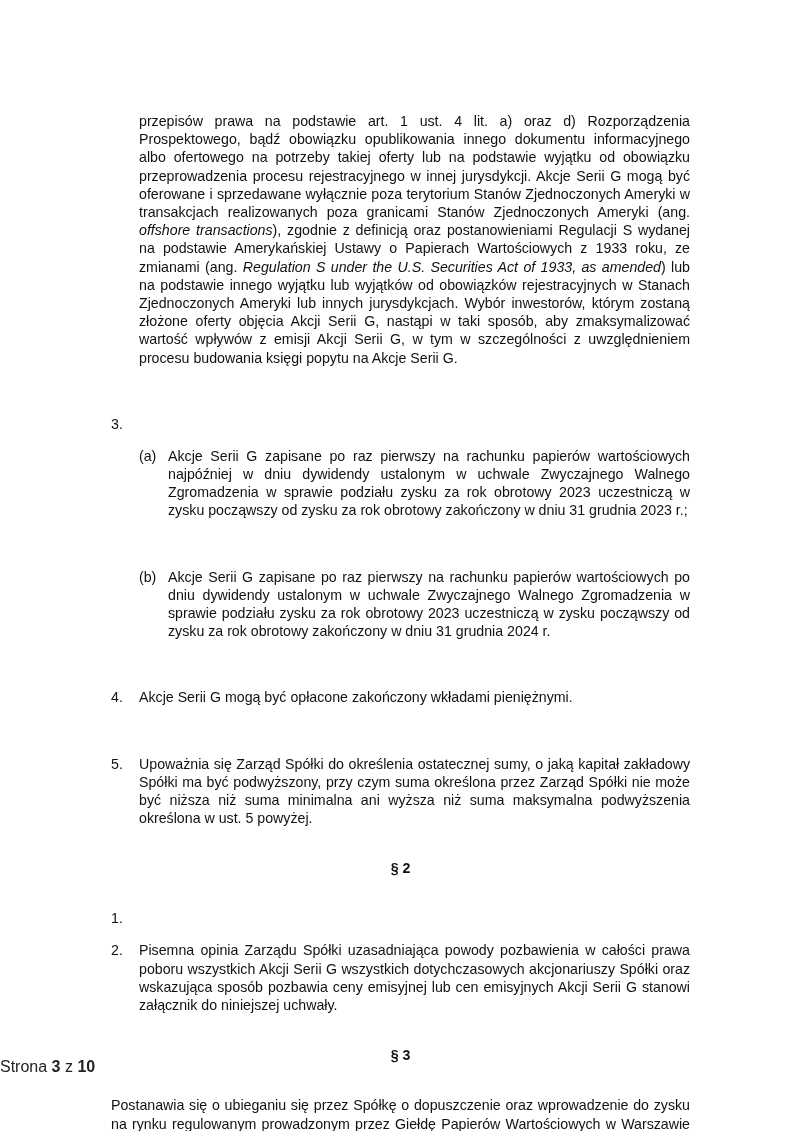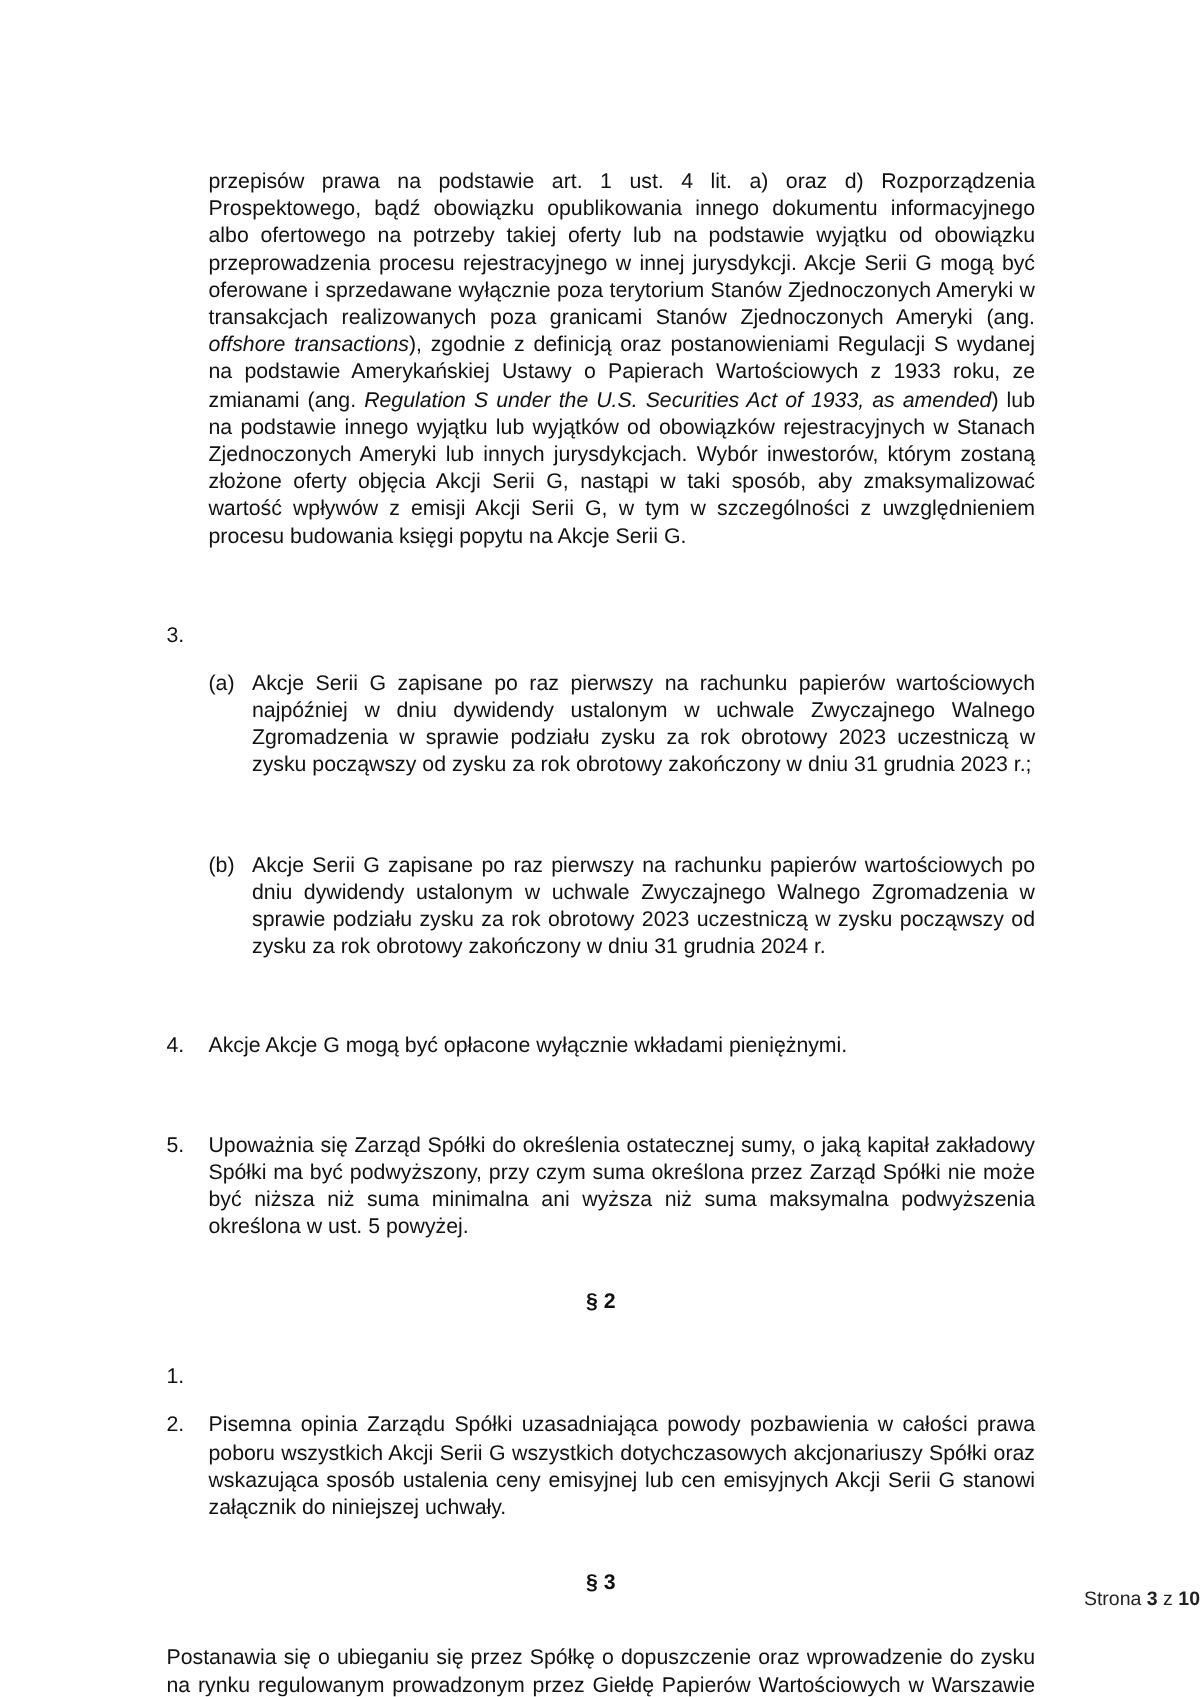--- a/index.html
+++ b/index.html
@@ -7,21 +7,21 @@
          font-family: "Liberation Sans", "DejaVu Sans", sans-serif; color: #111111; }
   .page { position: absolute; left: 95px; top: 96px; width: 611px; }
   .p { font-size: 14.2px; line-height: 18.2px; text-align: justify; margin: 16px; }
   .indent { padding-left: 28px; }
   .item { position: relative; padding-left: 28px; }
   .item .num { position: absolute; left: 0; top: 0; }
   .sub { position: relative; padding-left: 57px; }
   .sub .lbl { position: absolute; left: 28px; top: 0; }
   .gap { height: 16px; }
   .section { text-align: center; font-weight: bold; font-size: 14.2px; line-height: 18px; margin: 0; }
-  .footer { position: absolute; left: 0; width: 800px; top: 1058px; text-align: right; font-size: 13px; color: #222; }
+  .footer { position: absolute; left: 0; width: 800px; top: 1058px; text-align: left; font-size: 16px; color: #222; }
   .footer b { font-weight: bold; }
   i { font-style: italic; }
   .bold { font-weight: normal; }
 </style>
 </head>
 <body>
 
 <div class="page">
 
   <p class="p indent"><span>przepisów prawa na podstawie art. 1 ust. 4 lit. a) oraz d) Rozporządzenia Prospektowego, bądź obowiązku opublikowania innego dokumentu informacyjnego albo ofertowego na potrzeby takiej oferty lub na podstawie wyjątku od obowiązku przeprowadzenia procesu rejestracyjnego w innej jurysdykcji. Akcje Serii G mogą być oferowane i sprzedawane wyłącznie poza terytorium Stanów Zjednoczonych Ameryki w transakcjach realizowanych poza granicami Stanów Zjednoczonych Ameryki (ang. </span><i>offshore transactions</i><span>), zgodnie z definicją oraz postanowieniami Regulacji S wydanej na podstawie Amerykańskiej Ustawy o Papierach Wartościowych z 1933 roku, ze zmianami (ang. </span><i>Regulation S under the U.S. Securities Act of 1933, as amended</i><span>) lub na podstawie innego wyjątku lub wyjątków od obowiązków rejestracyjnych w Stanach Zjednoczonych Ameryki lub innych jurysdykcjach. Wybór inwestorów, którym zostaną złożone oferty objęcia Akcji Serii G, nastąpi w taki sposób, aby zmaksymalizować wartość wpływów z emisji Akcji Serii G, w tym w szczególności z uwzględnieniem procesu budowania księgi popytu na Akcje Serii G.</span></p>
@@ -43,21 +43,21 @@
 
   <div class="p sub">
     <span class="lbl">(b)</span>
     <span>Akcje Serii G zapisane po raz pierwszy na rachunku papierów wartościowych po dniu dywidendy ustalonym w uchwale Zwyczajnego Walnego Zgromadzenia w sprawie podziału zysku za rok obrotowy 2023 uczestniczą w zysku począwszy od zysku za rok obrotowy zakończony w dniu 31 grudnia 2024 r.</span>
   </div>
 
   <div class="gap"></div>
 
   <div class="p item">
     <span class="num">4.</span>
-    <span>Akcje Akcje G mogą być opłacone wyłącznie wkładami pieniężnymi.</span>
+    <span>Akcje Serii G mogą być opłacone zakończony wkładami pieniężnymi.</span>
   </div>
 
   <div class="gap"></div>
 
   <div class="p item">
     <span class="num">5.</span>
     <span>Upoważnia się Zarząd Spółki do określenia ostatecznej sumy, o jaką kapitał zakładowy Spółki ma być podwyższony, przy czym suma określona przez Zarząd Spółki nie może być niższa niż suma minimalna ani wyższa niż suma maksymalna podwyższenia określona w ust. 5 powyżej.</span>
   </div>
 
   <div class="gap"></div>
@@ -67,21 +67,21 @@
   <div class="gap"></div>
 
   <div class="p item">
     <span class="num">1.</span>
   </div>
 
   <div class="gap"></div>
 
   <div class="p item">
     <span class="num">2.</span>
-    <span>Pisemna opinia Zarządu Spółki uzasadniająca powody pozbawienia w całości prawa poboru wszystkich Akcji Serii G wszystkich dotychczasowych akcjonariuszy Spółki oraz wskazująca sposób ustalenia ceny emisyjnej lub cen emisyjnych Akcji Serii G stanowi załącznik do niniejszej uchwały.</span>
+    <span>Pisemna opinia Zarządu Spółki uzasadniająca powody pozbawienia w całości prawa poboru wszystkich Akcji Serii G wszystkich dotychczasowych akcjonariuszy Spółki oraz wskazująca sposób pozbawia ceny emisyjnej lub cen emisyjnych Akcji Serii G stanowi załącznik do niniejszej uchwały.</span>
   </div>
 
   <div class="gap"></div>
 
   <p class="section">§ 3</p>
 
   <div class="gap"></div>
 
   <p class="p"><span>Postanawia się o ubieganiu się przez Spółkę o dopuszczenie oraz wprowadzenie do zysku na rynku regulowanym prowadzonym przez Giełdę Papierów Wartościowych w Warszawie S.A. („</span><span class="bold">GPW</span><span>”), na którym są notowane akcje Wybór:</span></p>
 

